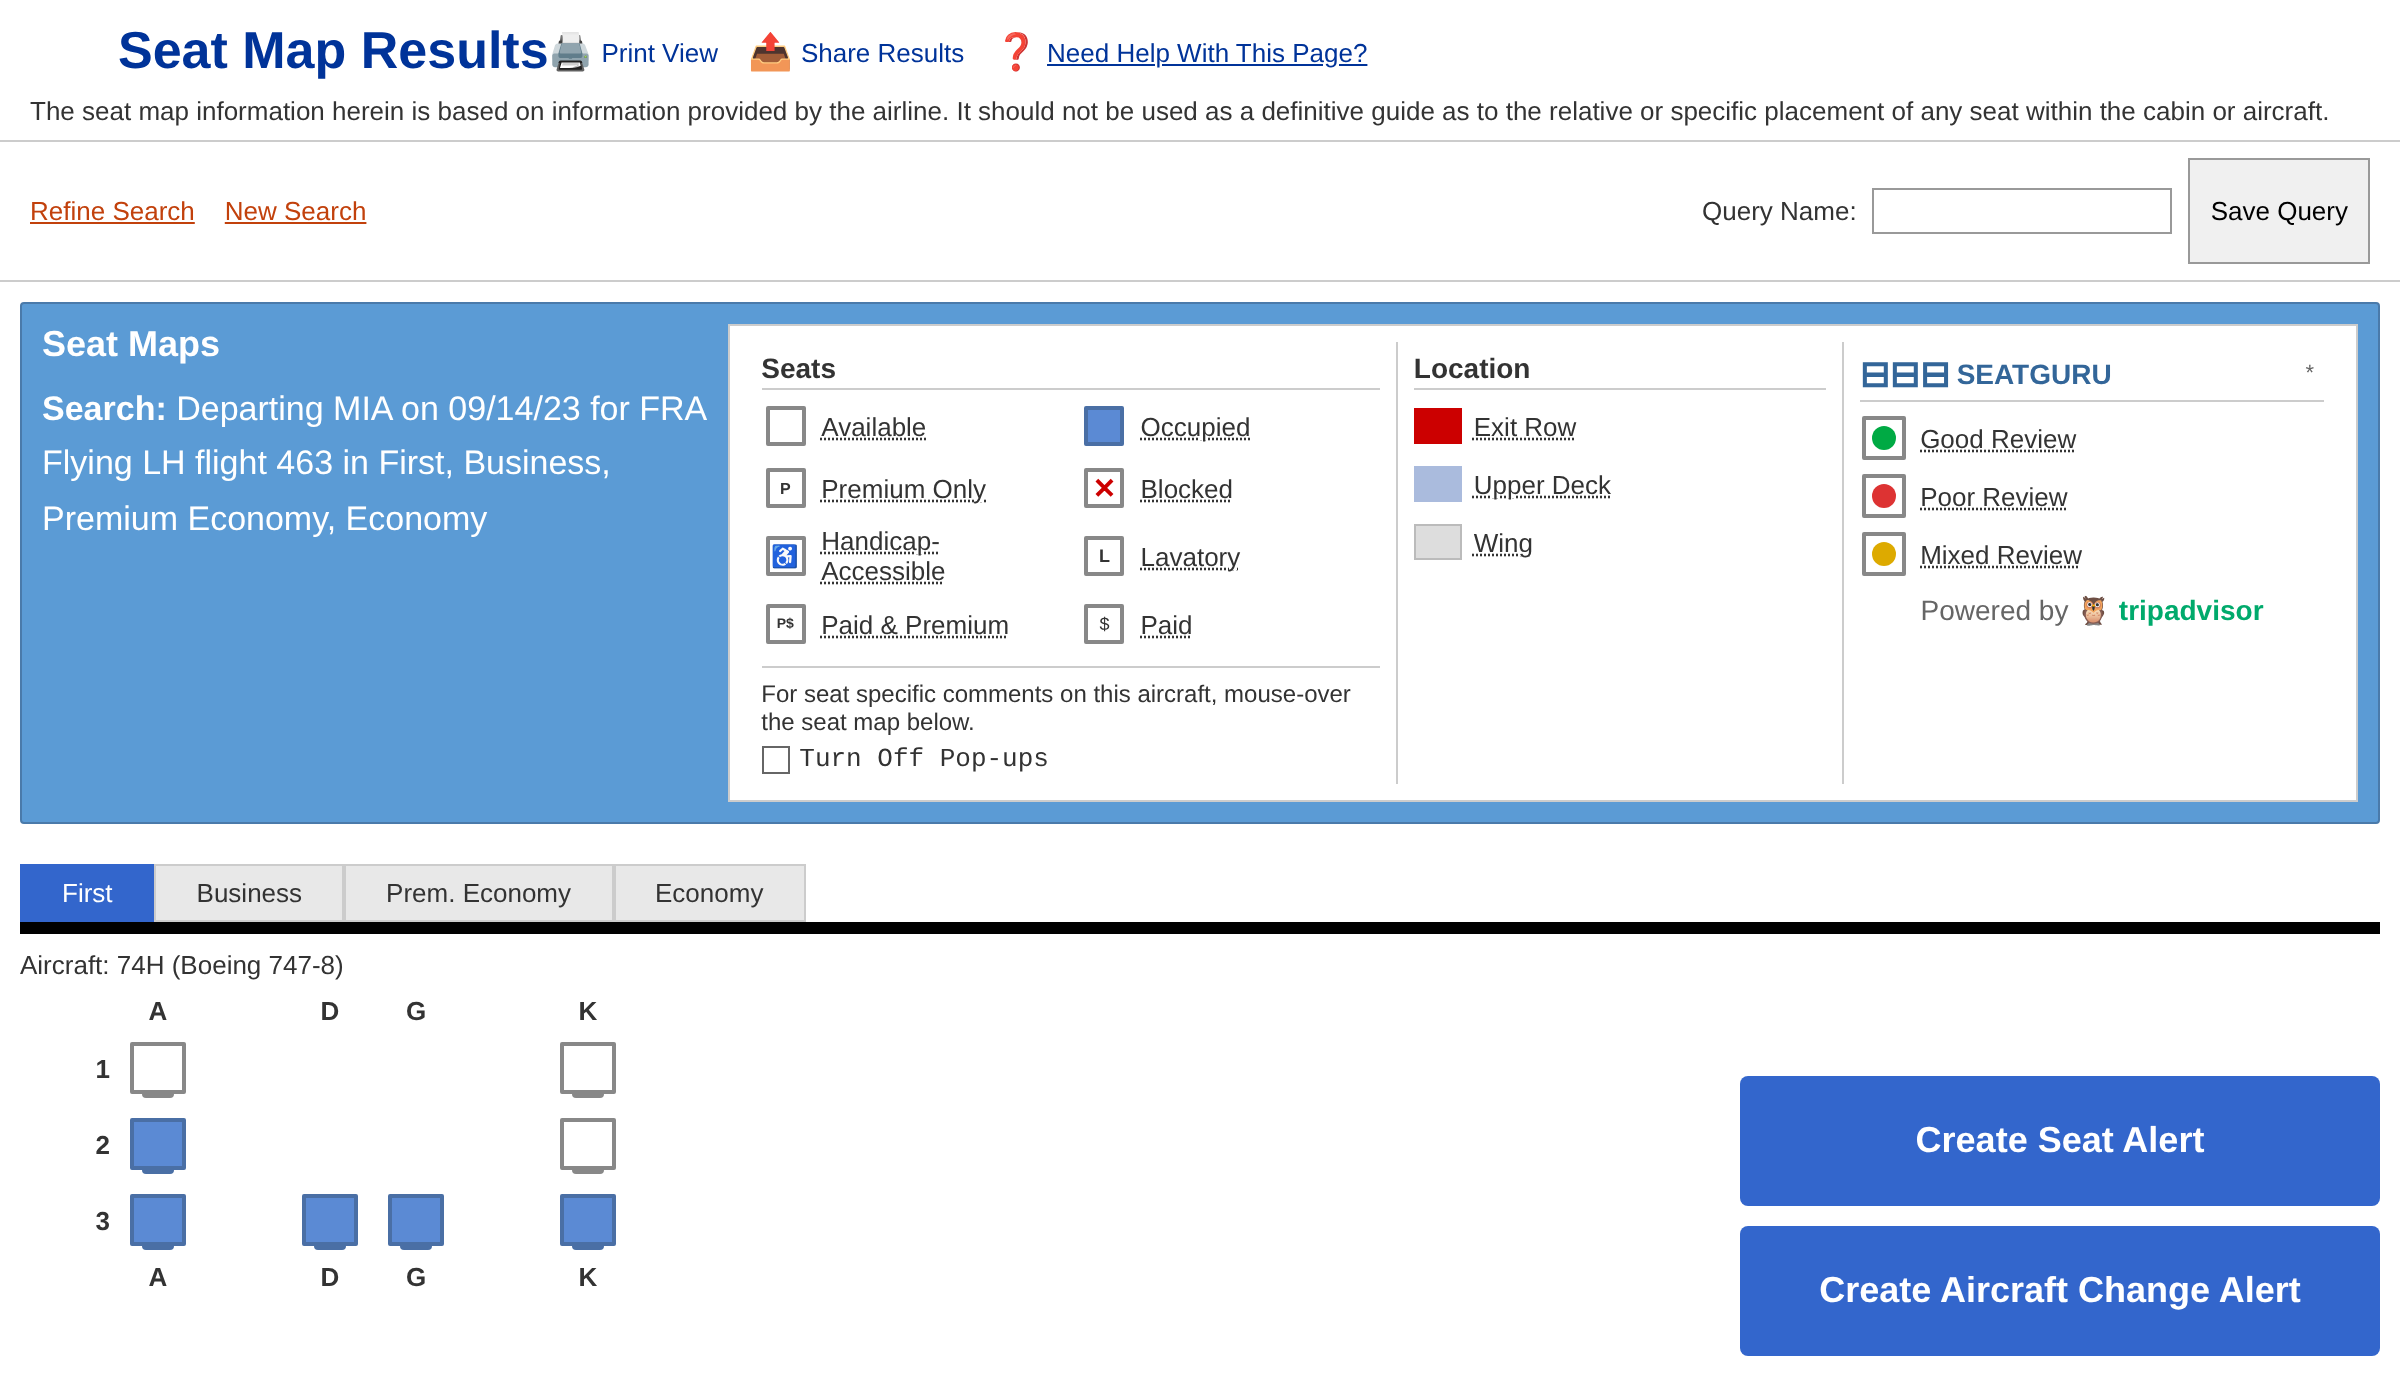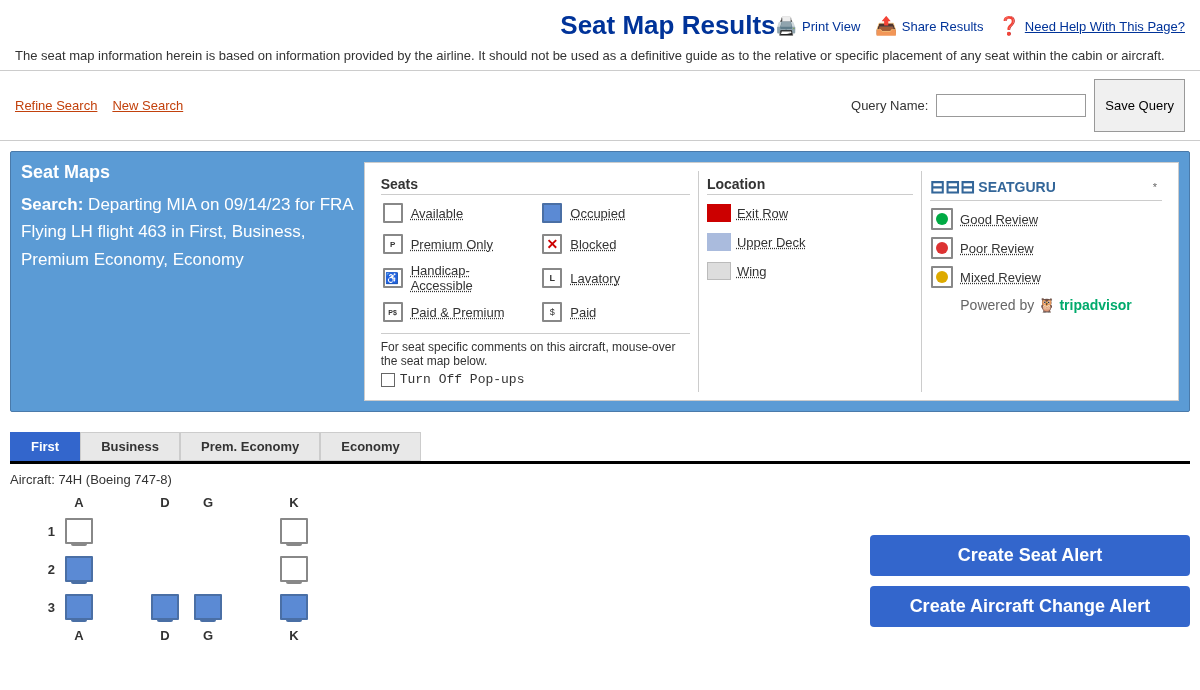--- a/index.html
+++ b/index.html
@@ -1,19 +1,19 @@
 <!DOCTYPE html>
 <html><head>
   <meta charset="utf-8">
   <style>
     * { box-sizing: border-box; margin: 0; padding: 0; }
     body { font-family: Arial, sans-serif; font-size: 13px; background: #fff; color: #333; }
     
     .header { padding: 10px 15px 5px; border-bottom: 1px solid #ccc; }
-    .header-top { display: flex; align-items: flex-start; justify-content: flex-end; margin-left: 44px; }
+    .header-top { display: flex; align-items: flex-start; justify-content: flex-start; margin-left: 44px; }
     .page-title { color: #003399; font-size: 26px; font-weight: bold; }
     .header-links { display: flex; gap: 15px; align-items: center; margin-top: 5px; }
     .header-link { color: #003399; text-decoration: none; font-size: 13px; display: flex; align-items: center; gap: 4px; cursor: pointer; }
     .disclaimer { font-size: 13px; color: #333; margin-top: 6px; line-height: 1.4; }
     
     .search-bar { display: flex; align-items: center; justify-content: space-between; padding: 8px 15px; border-bottom: 1px solid #ccc; }
     .search-links { display: flex; gap: 15px; }
     .search-link { color: #c2410c; text-decoration: underline; cursor: pointer; font-size: 13px; }
     .query-area { display: flex; align-items: center; gap: 8px; }
     .query-label { font-size: 13px; }
@@ -31,32 +31,32 @@
     .legend-item { display: flex; align-items: center; gap: 6px; margin-bottom: 5px; font-size: 13px; }
     .legend-icon { width: 24px; height: 24px; flex-shrink: 0; display: flex; align-items: center; justify-content: center; }
     
     .popup-note { font-size: 12px; color: #333; border-top: 1px solid #ccc; padding-top: 6px; margin-top: 4px; display: flex; align-items: center; gap: 8px; }
     .popup-checkbox { width: 14px; height: 14px; border: 1px solid #666; display: inline-block; flex-shrink: 0; }
     
     .tripadvisor-note { font-size: 14px; color: #666; text-align: center; margin-top: 4px; }
     .tripadvisor-logo { color: #00aa6c; font-weight: bold; }
     
     .tabs-section { padding: 10px 10px 0; }
-    .tabs { display: flex; border-bottom: 3px solid #000000; font-weight: bold; }
+    .tabs { display: flex; border-bottom: 6px solid #000000; }
     .tab { padding: 6px 20px; font-size: 13px; cursor: pointer; border: 1px solid #ccc; background: #e8e8e8; color: #333; }
     .tab.active { background: #3366cc; color: #fff; border-color: #3366cc; border-bottom: none; }
     
     .aircraft-info { padding: 8px 10px; font-size: 13px; }
     
     .main-content { display: flex; padding: 0 10px 10px; gap: 20px; }
     
     .seat-map-area { flex: 1; }
     
     .alerts-area { display: flex; flex-direction: column; gap: 10px; justify-content: flex-start; padding-top: 40px; }
-    .alert-btn { background: #3366cc; color: #fff; border: none; padding: 10px 20px; font-size: 18px; font-weight: bold; border-radius: 4px; cursor: pointer; width: 320px; text-align: center; }
+    .alert-btn { background: #3366cc; color: #fff; border: none; padding: 22px 20px; font-size: 18px; font-weight: bold; border-radius: 4px; cursor: pointer; width: 320px; text-align: center; }
     
     .sg-logo { font-weight: bold; font-size: 14px; color: #336699; display: flex; align-items: center; gap: 3px; }
     .asterisk { color: #666; font-size: 11px; position: absolute; right: 5px; top: 5px; }
     .seatguru-header { display: flex; align-items: center; justify-content: space-between; position: relative; }
     
     .full-legend { display: flex; gap: 0; width: 100%; }
     .legend-seats { flex: 1.2; padding: 5px 8px; border-right: 1px solid #ccc; }
     .legend-location { flex: 0.8; padding: 5px 8px; border-right: 1px solid #ccc; }
     .legend-sg { flex: 0.9; padding: 5px 8px; }
     

